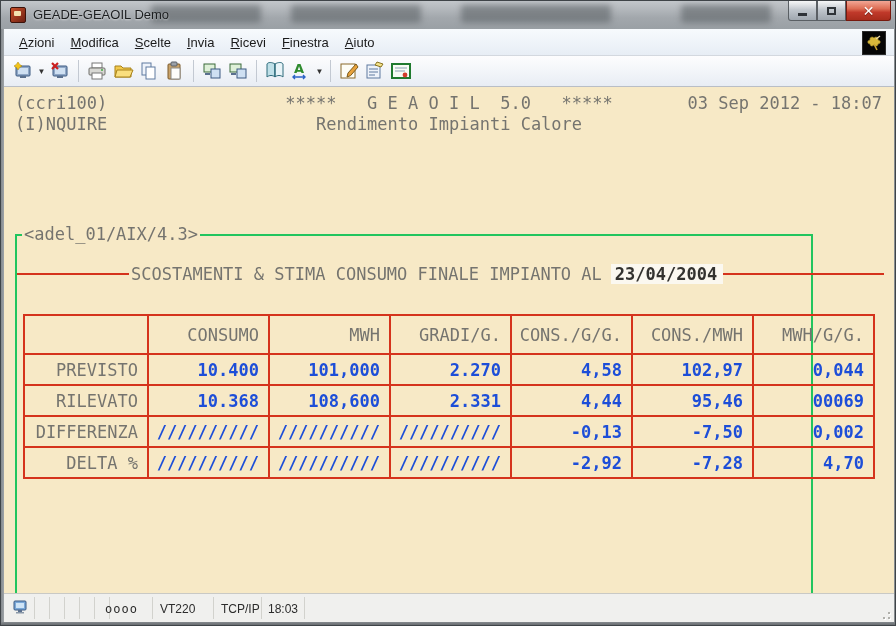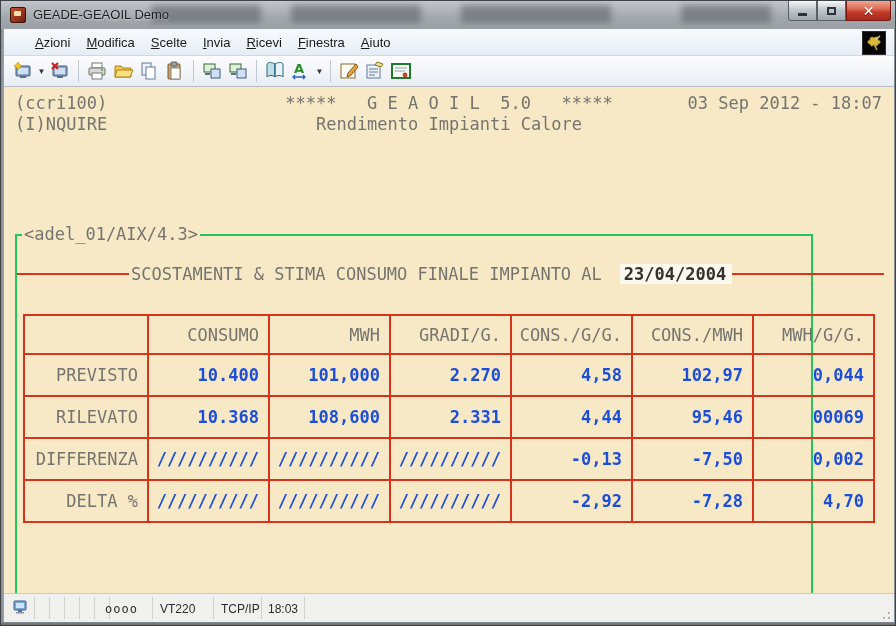--- a/index.html
+++ b/index.html
@@ -35,21 +35,21 @@
     border-color:#77190e; }
   .glyph-min { width:9px; height:3px; background:#2e3338; margin-top:8px; }
   .glyph-max { width:9px; height:8px; border:2px solid #2e3338; background:transparent; }
   .glyph-close { color:#fff; font-size:14px; font-weight:bold; line-height:1;
     text-shadow:0 1px 1px rgba(0,0,0,.4); font-family:"DejaVu Sans", sans-serif; }
   
   #menubar {
     position:absolute; left:3px; top:28px; width:890px; height:27px;
     background:linear-gradient(#f7fafd,#e7edf5);
     border-bottom:1px solid #d3d8df;
-    display:flex; align-items:center; padding-left:24px; gap:2px;
+    display:flex; align-items:center; padding-left:8px; gap:2px;
   }
   .menu-item { font-size:13px; color:#1a1a1a; padding:3px 7px; cursor:default; white-space:nowrap; }
   .menu-item .mk { text-decoration:underline; }
   #session-indicator { position:absolute; right:8px; top:2px; width:24px; height:24px;
     background:#050505; border:1px solid #2b2b2b; display:flex; align-items:center; justify-content:center; }
   
   #toolbar {
     position:absolute; left:3px; top:55px; width:890px; height:31px;
     background:linear-gradient(#fdfdfe,#e8edf4);
     border-bottom:1px solid #b9bec6;
@@ -80,31 +80,31 @@
   #frame-tag-footer{ right:16px; bottom:-12px; }
   #contract-line { top:156px; left:21px; }
   #subtitle-line {
     position:absolute; top:176px; left:13px; width:867px; height:22px;
     display:flex; align-items:center;
   }
   .redseg { height:2px; background:#d5331c; }
   #subtitle-text { white-space:pre; margin:0 0 0 2px; }
   #report-date-field {
     background:#fbf8f0; color:#33322f; font-weight:bold;
-    padding:0 6px 0 4px; margin-left:18px; white-space:pre;
+    padding:0 6px 0 4px; margin-left:9px; white-space:pre;
   }
   
   #data-table { position:absolute; left:19px; top:227px; border-collapse:collapse; }
   #data-table td, #data-table th {
     border:2px solid #d5331c; font-weight:normal;
     font-family:"DejaVu Sans Mono", monospace; font-size:17px;
     text-align:right; padding:0 9px 0 0; white-space:pre;
   }
   #data-table th { height:39px; color:#75746f; }
-  #data-table td { height:42px; }
+  #data-table td { height:31px; }
   #data-table .lblcol { width:124px; color:#75746f; }
   #data-table .valcol { width:121px; }
   #data-table td.val { color:#1d4ed8; font-weight:bold; }
   
   #statusbar {
     position:absolute; left:3px; top:592px; width:890px; height:29px;
     background:#f0f0ee; border-top:1px solid #c9c9c5;
     font-size:12px; color:#2c2c2c; 
   }
   .sb-sep { position:absolute; top:3px; width:1px; height:22px; background:#d2d2cd; }

